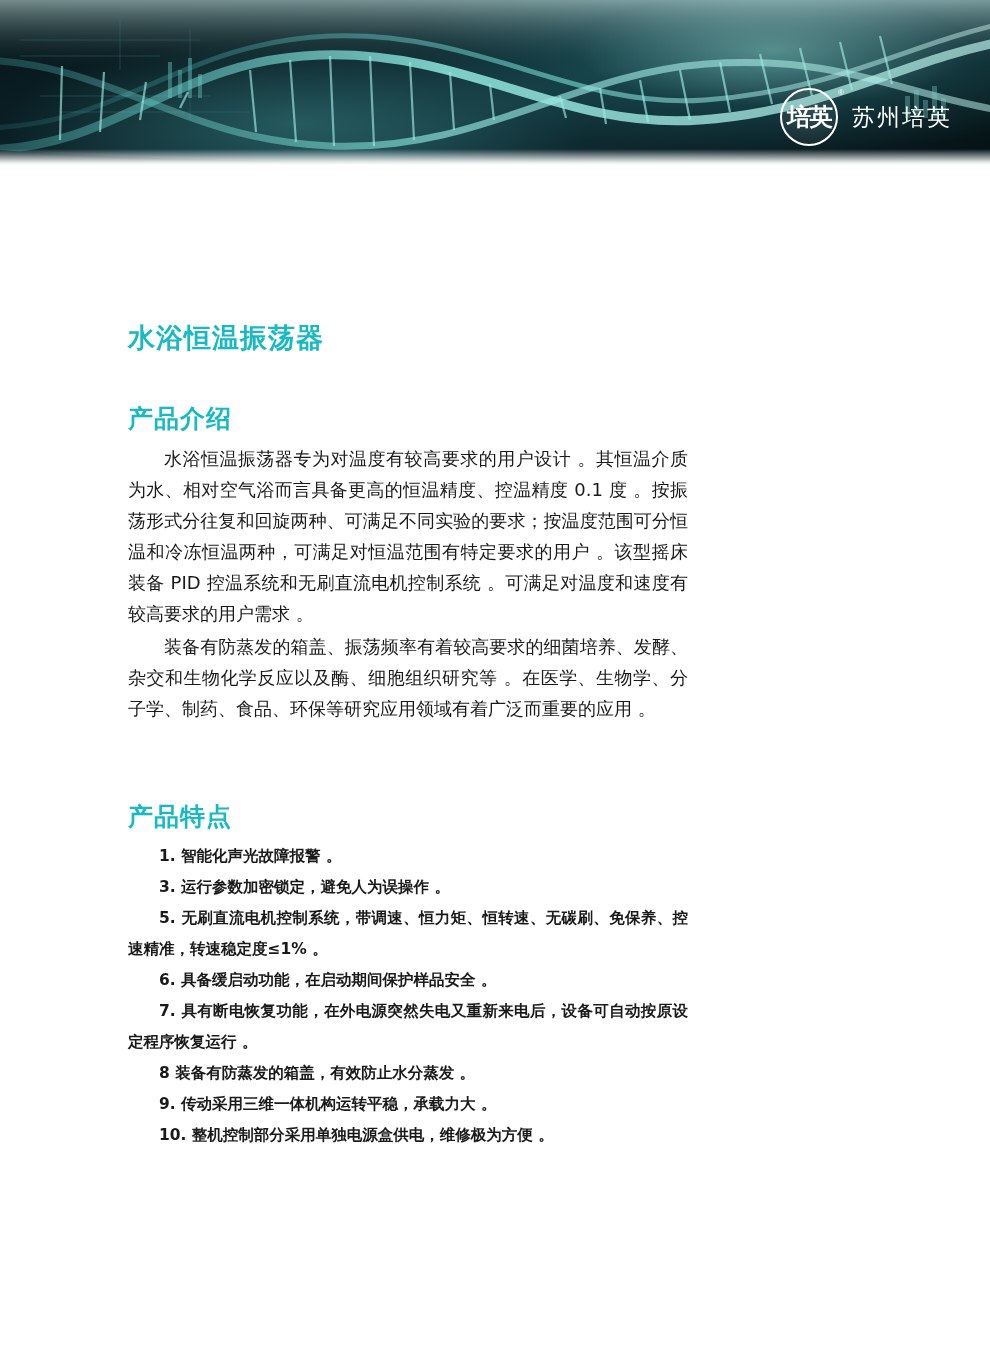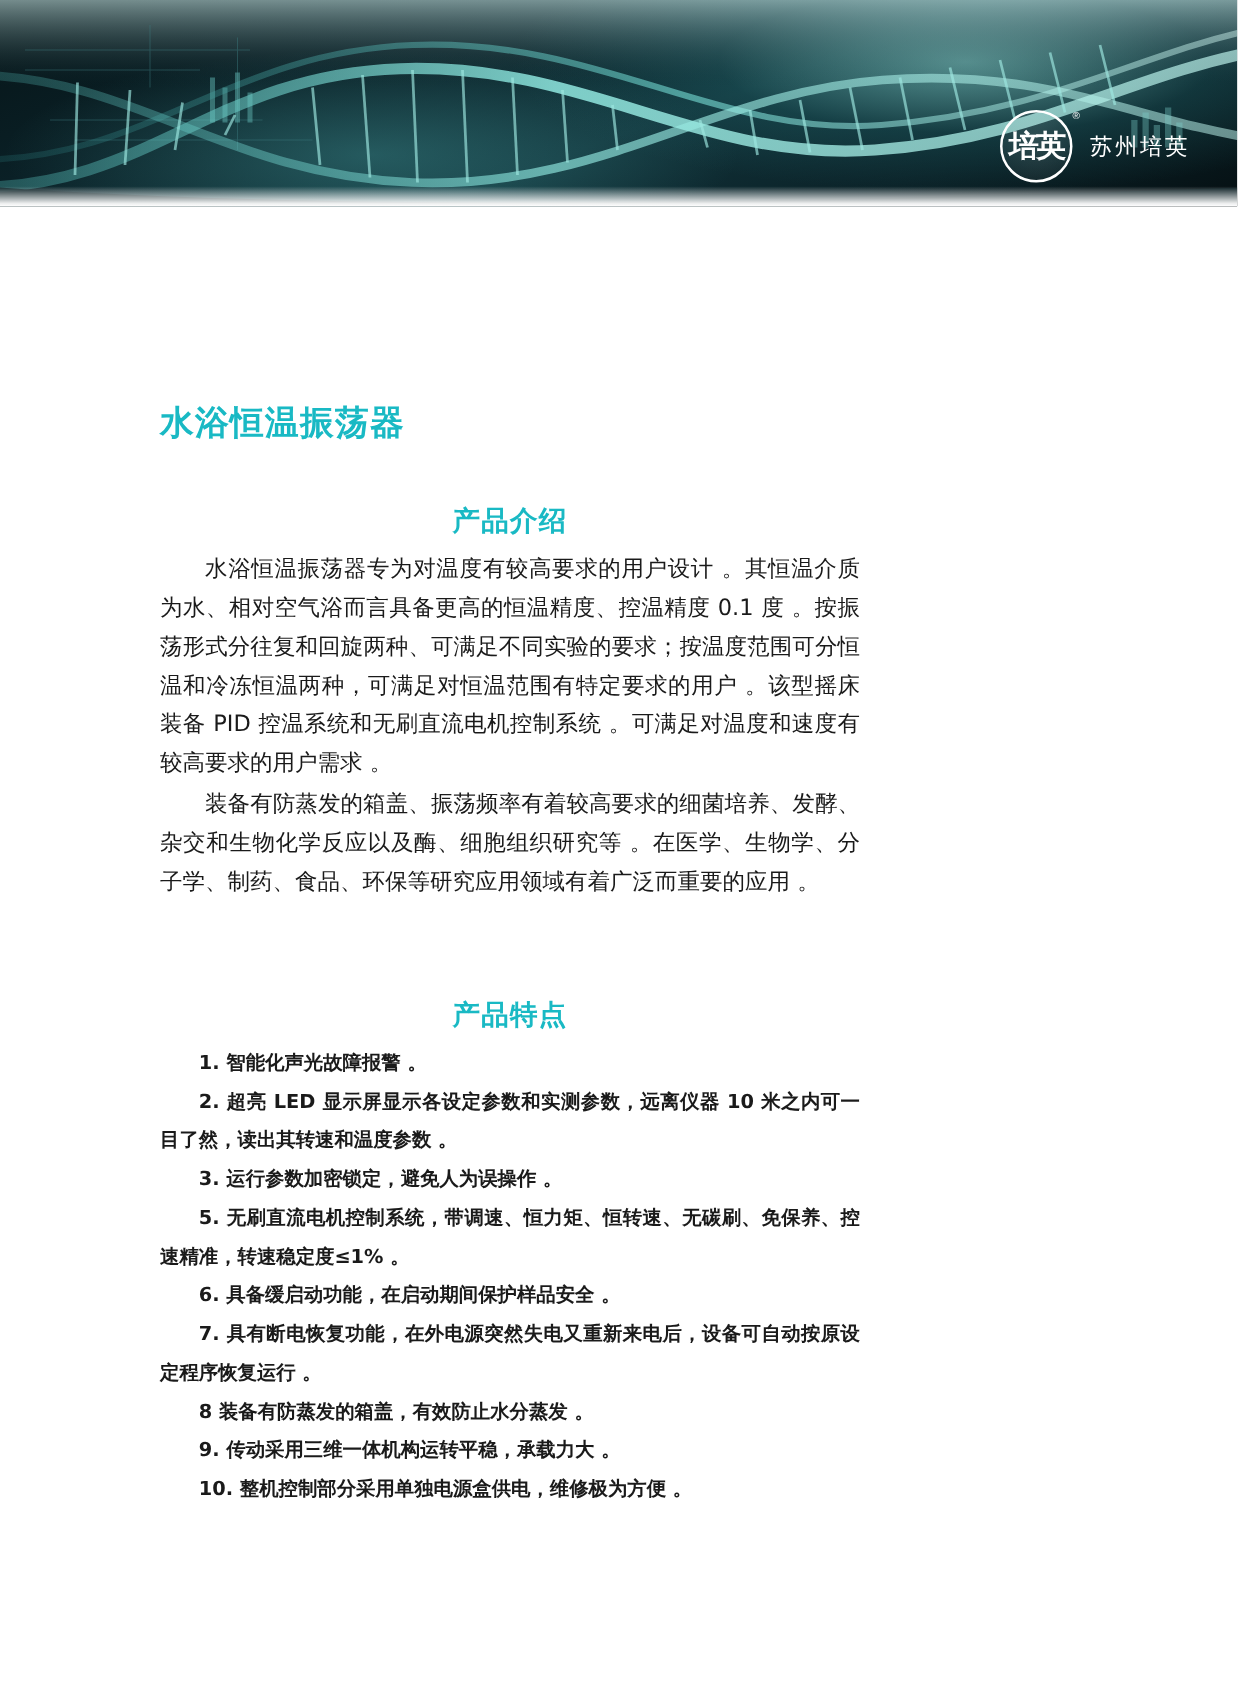--- a/index.html
+++ b/index.html
@@ -78,21 +78,21 @@
   }
   .logo-reg {
     position: absolute;
     right: -8px;
     top: -2px;
     color: #ffffff;
     font-size: 8px;
   }
   .logo-text {
     color: #ffffff;
-    font-size: 18px;
+    font-size: 23px;
     letter-spacing: 2px;
     font-family: Liberation Mono, monospace;
   }
 
   
   .content {
     position: absolute;
     left: 0;
     top: 320px;
     width: 808px;
@@ -102,26 +102,25 @@
   .doc-title {
     color: #19b9c4;
     font-size: 27px;
     font-weight: bold;
     letter-spacing: 1px;
     margin: 0 0 46px 0;
     font-family: "DejaVu Sans", sans-serif;
   }
   .section-title {
     color: #19b9c4;
-    font-size: 22px;
+    font-size: 25px;
     font-weight: bold;
     letter-spacing: 1px;
     margin: 0 0 8px 0;
     font-family: "DejaVu Sans", sans-serif;
-    text-align: center;
   }
   .section-title.spaced { margin-top: 76px; }
 
   p.para {
     margin: 0 0 2px 0;
     font-size: 18px;
     line-height: 31px;
     color: #1a1a1a;
     text-align: justify;
     text-justify: inter-ideograph;
@@ -239,21 +238,20 @@
 
     <h1 class="doc-title">水浴恒温振荡器</h1>
 
     <h2 class="section-title">产品介绍</h2>
     <p class="para">水浴恒温振荡器专为对温度有较高要求的用户设计 。其恒温介质为水、相对空气浴而言具备更高的恒温精度、控温精度 0.1 度 。按振荡形式分往复和回旋两种、可满足不同实验的要求；按温度范围可分恒温和冷冻恒温两种，可满足对恒温范围有特定要求的用户 。该型摇床装备 PID 控温系统和无刷直流电机控制系统 。可满足对温度和速度有较高要求的用户需求 。</p>
     <p class="para">装备有防蒸发的箱盖、振荡频率有着较高要求的细菌培养、发酵、杂交和生物化学反应以及酶、细胞组织研究等 。在医学、生物学、分子学、制药、食品、环保等研究应用领域有着广泛而重要的应用 。</p>
 
     <h2 class="section-title spaced">产品特点</h2>
     <ol class="features">
       <li>1. 智能化声光故障报警 。</li>
-      <li>2. 超亮 LED 显示屏显示各设定参数和实测参数，远离仪器 10 米之内可一目了然，读出其转速和温度参数 。</li>
       <li>3. 运行参数加密锁定，避免人为误操作 。</li>
       <li>5. 无刷直流电机控制系统，带调速、恒力矩、恒转速、无碳刷、免保养、控速精准，转速稳定度≤1% 。</li>
       <li>6. 具备缓启动功能，在启动期间保护样品安全 。</li>
       <li>7. 具有断电恢复功能，在外电源突然失电又重新来电后，设备可自动按原设定程序恢复运行 。</li>
       <li>8 装备有防蒸发的箱盖，有效防止水分蒸发 。</li>
       <li>9. 传动采用三维一体机构运转平稳，承载力大 。</li>
       <li>10. 整机控制部分采用单独电源盒供电，维修极为方便 。</li>
     </ol>
 
   </div>

